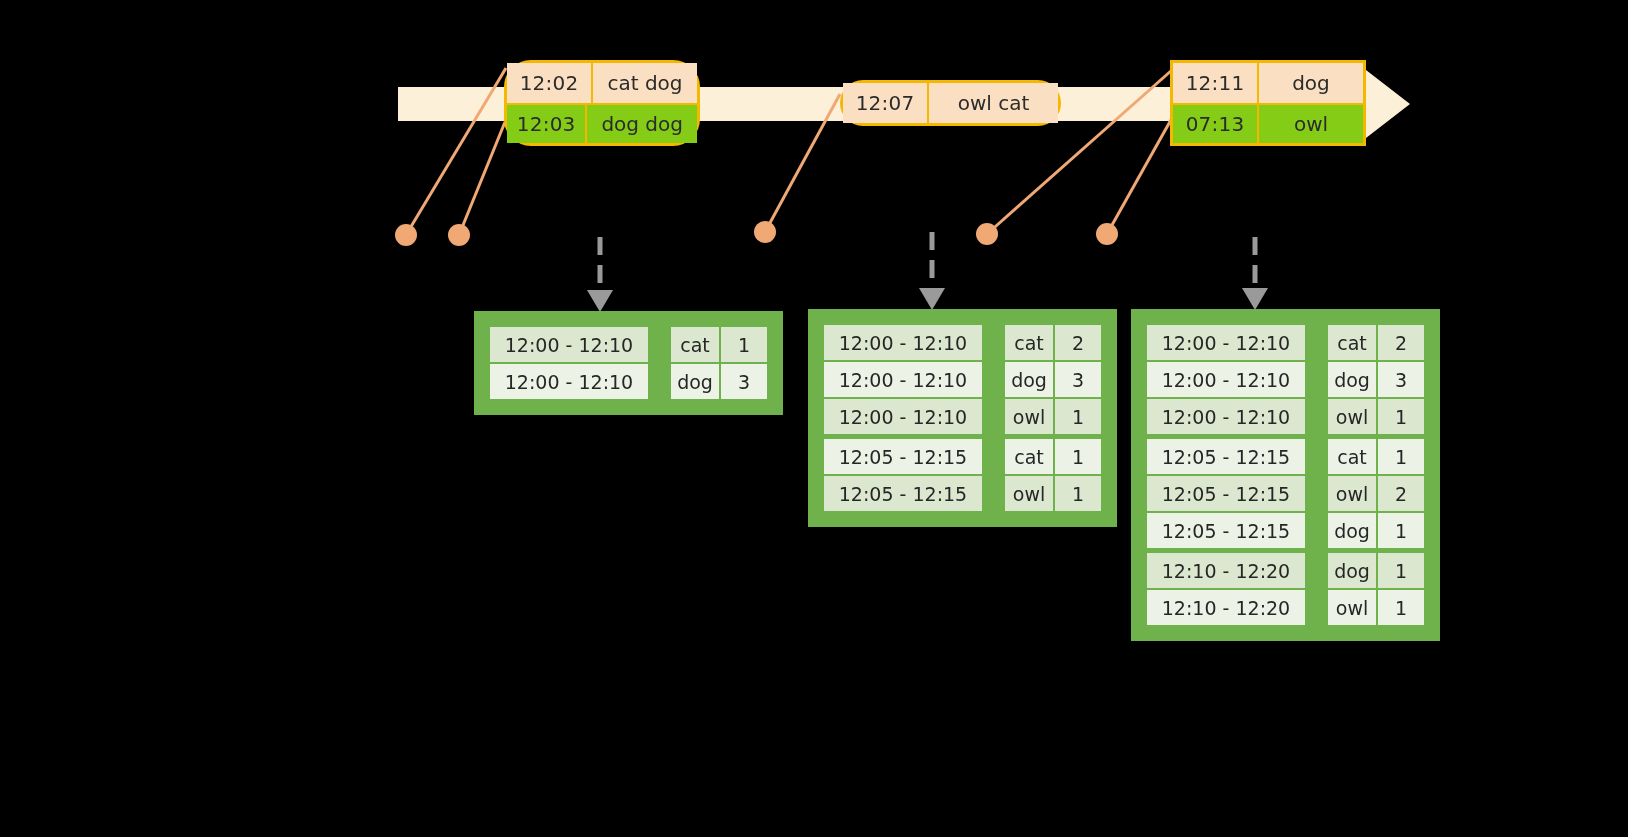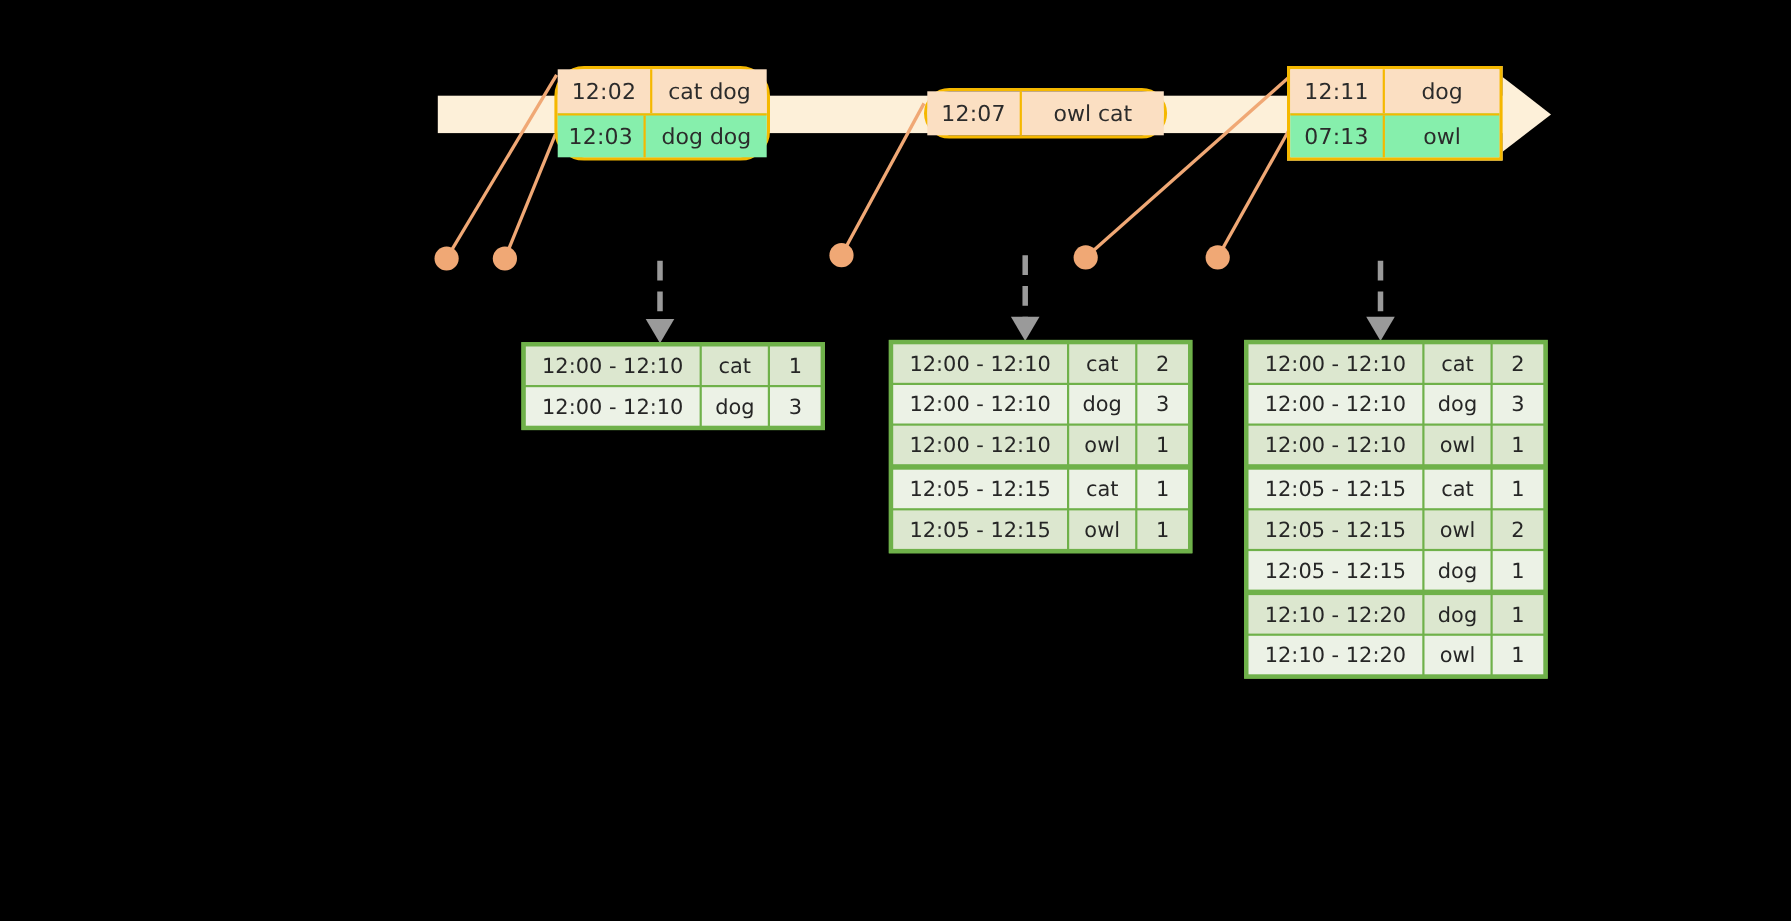--- a/index.html
+++ b/index.html
@@ -40,21 +40,21 @@
   .event-row {
     display: flex;
     flex-direction: row;
     height: 40px;
     box-sizing: border-box;
   }
   .event-row + .event-row {
     border-top: 2px solid #F5B800;
   }
   .event-row.shade-a { background: #FBDFC2; }
-  .event-row.shade-b { background: #86efac; justify-content: center; }
+  .event-row.shade-b { background: #84cc16; justify-content: center; }
   .event-time {
     width: 86px;
     box-sizing: border-box;
     border-right: 2px solid #F5B800;
     display: flex;
     align-items: center;
     justify-content: center;
     font-size: 20px;
     color: #2b2b2b;
     letter-spacing: 0.2px;
@@ -72,40 +72,40 @@
 
   
   .result-table {
     position: absolute;
     border: 4px solid #6FB14A;
     background: #6FB14A;
     box-sizing: border-box;
     display: flex;
     flex-direction: column;
     gap: 2px;
-    padding: 0;
+    padding: 12px;
   }
   .res-row {
     display: flex;
     flex-direction: row;
     height: 35px;
     gap: 2px;
   }
   .res-cell {
     display: flex;
     align-items: center;
     justify-content: center;
     font-size: 19px;
     color: #262626;
     white-space: nowrap;
   }
   .res-row.tone-a .res-cell { background: #DCE7CF; }
   .res-row.tone-b .res-cell { background: #ECF2E6; }
   .res-win   { width: 158px; }
-  .res-key   { width: 60px; }
+  .res-key   { width: 48px; margin-left: 21px; }
   .res-count { width: 46px; }
 
   
   .res-row.sep { margin-top: 3px; }
 </style>
 </head>
 <body>
 
 <div id="canvas">
 

